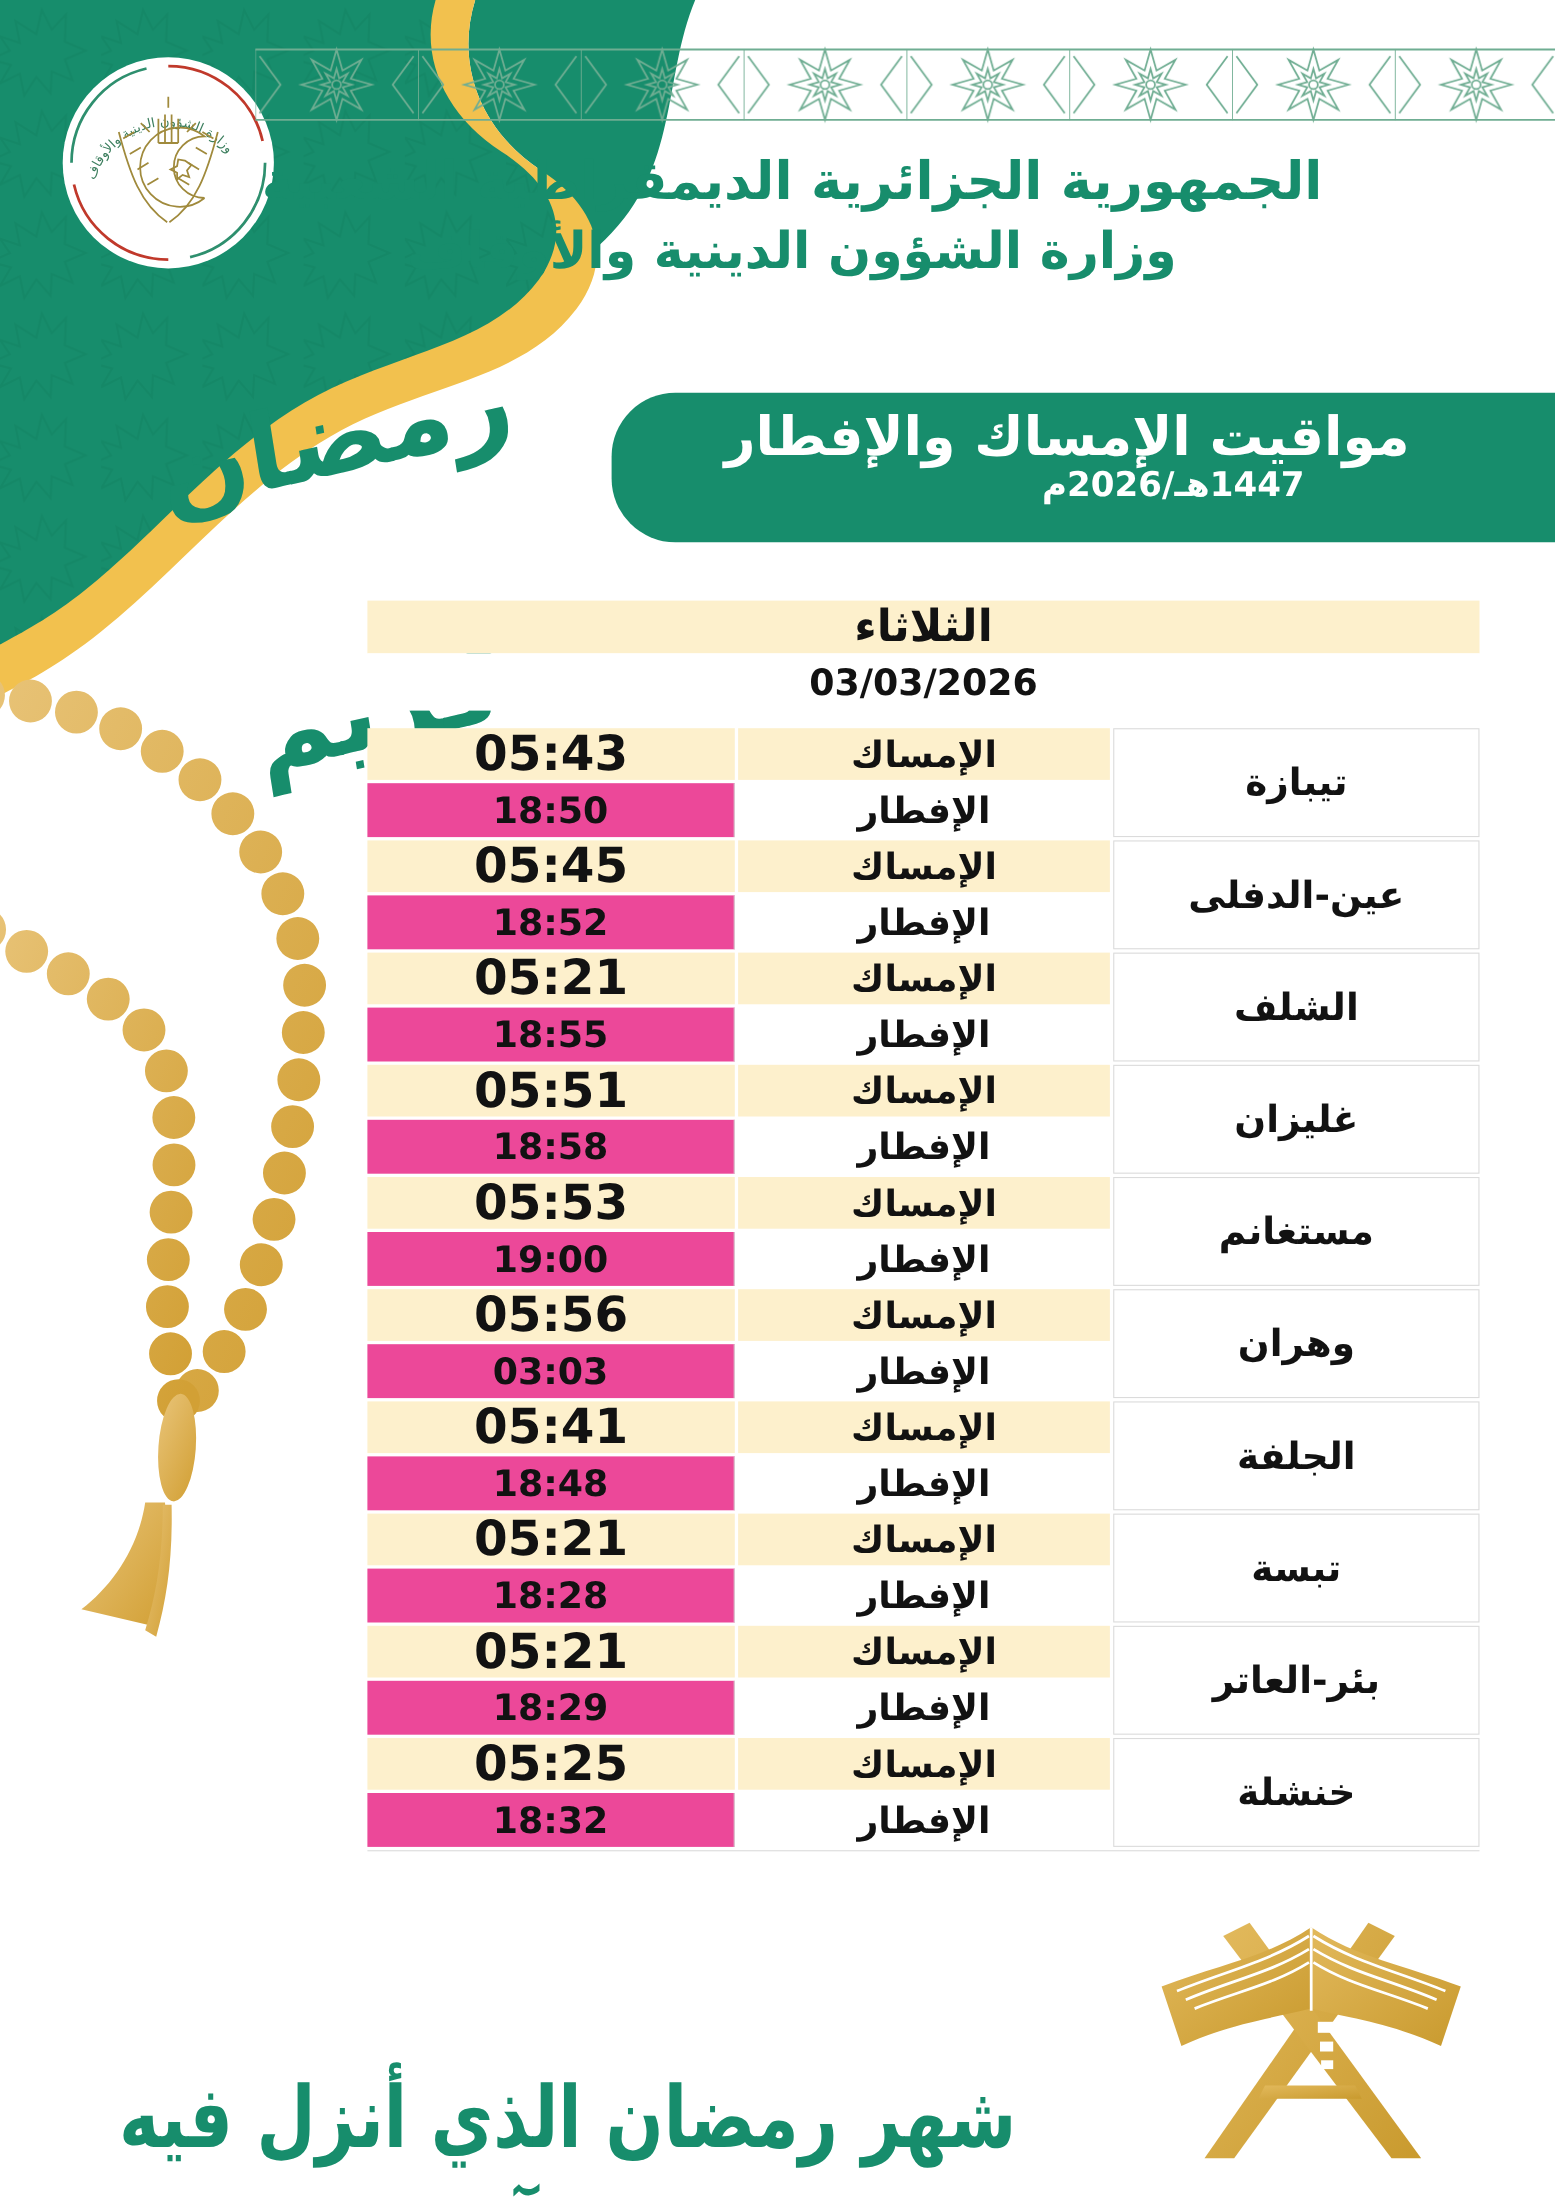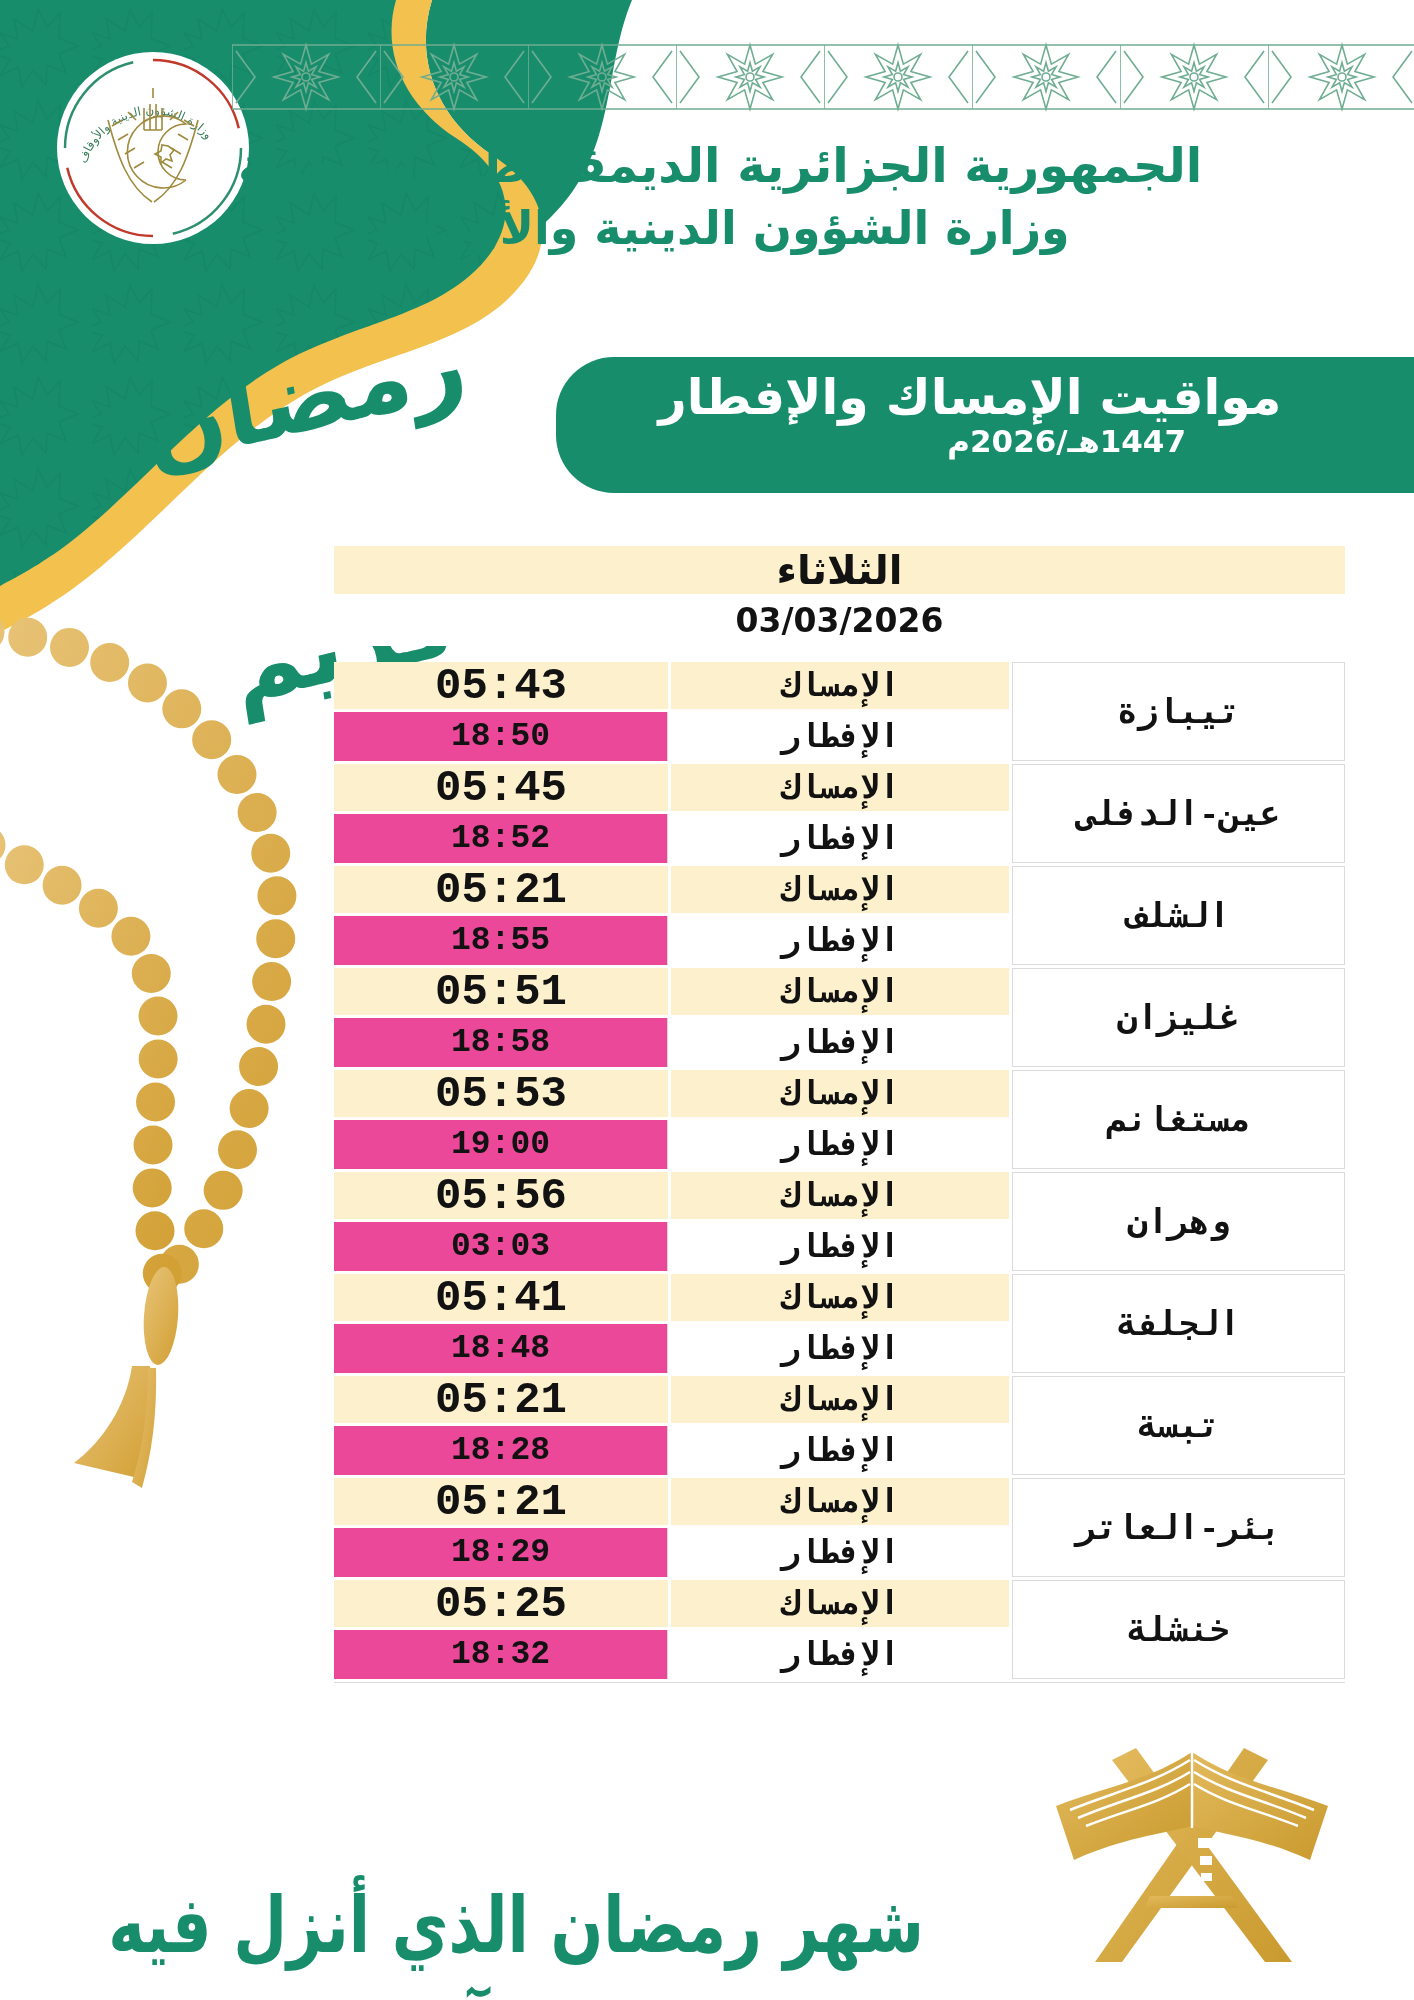--- a/index.html
+++ b/index.html
@@ -38,21 +38,21 @@
   
   #schedule{left:334px;top:546px;width:1011px;direction:rtl;color:#121212;}
   .cell{display:flex;align-items:center;justify-content:center;font-weight:700;}
   .cream{background:#FDF0CC;}
   .day-row{height:48px;font-size:40px;}
   .date-row{height:52px;font-size:33px;background:#fff;margin-bottom:16px;}
   .block{
     display:grid;direction:rtl;
     grid-template-columns:333px 338px 334px;
     grid-template-rows:47px 49px;
-    column-gap:3px;row-gap:3px;margin-bottom:3px;font-family:Liberation Mono, monospace;
+    column-gap:3px;row-gap:3px;margin-bottom:3px;
   }
   .block:last-of-type{margin-bottom:0;}
   .b-city{grid-column:1;grid-row:1/3;background:#fff;border:1px solid #DBDBDB;font-size:34px;}
   .b-il{grid-area:1/2;font-size:33px;}
   .b-it{grid-area:1/3;font-size:44px;}
   .b-fl{grid-area:2/2;background:#fff;font-size:33px;}
   .b-ft{grid-area:2/3;background:#ec4899;font-size:33px;border-right:1px solid #D6D6D6;}
   .bottom-line{height:1px;background:#DBDBDB;margin-top:2px;}
   
   #verse{

